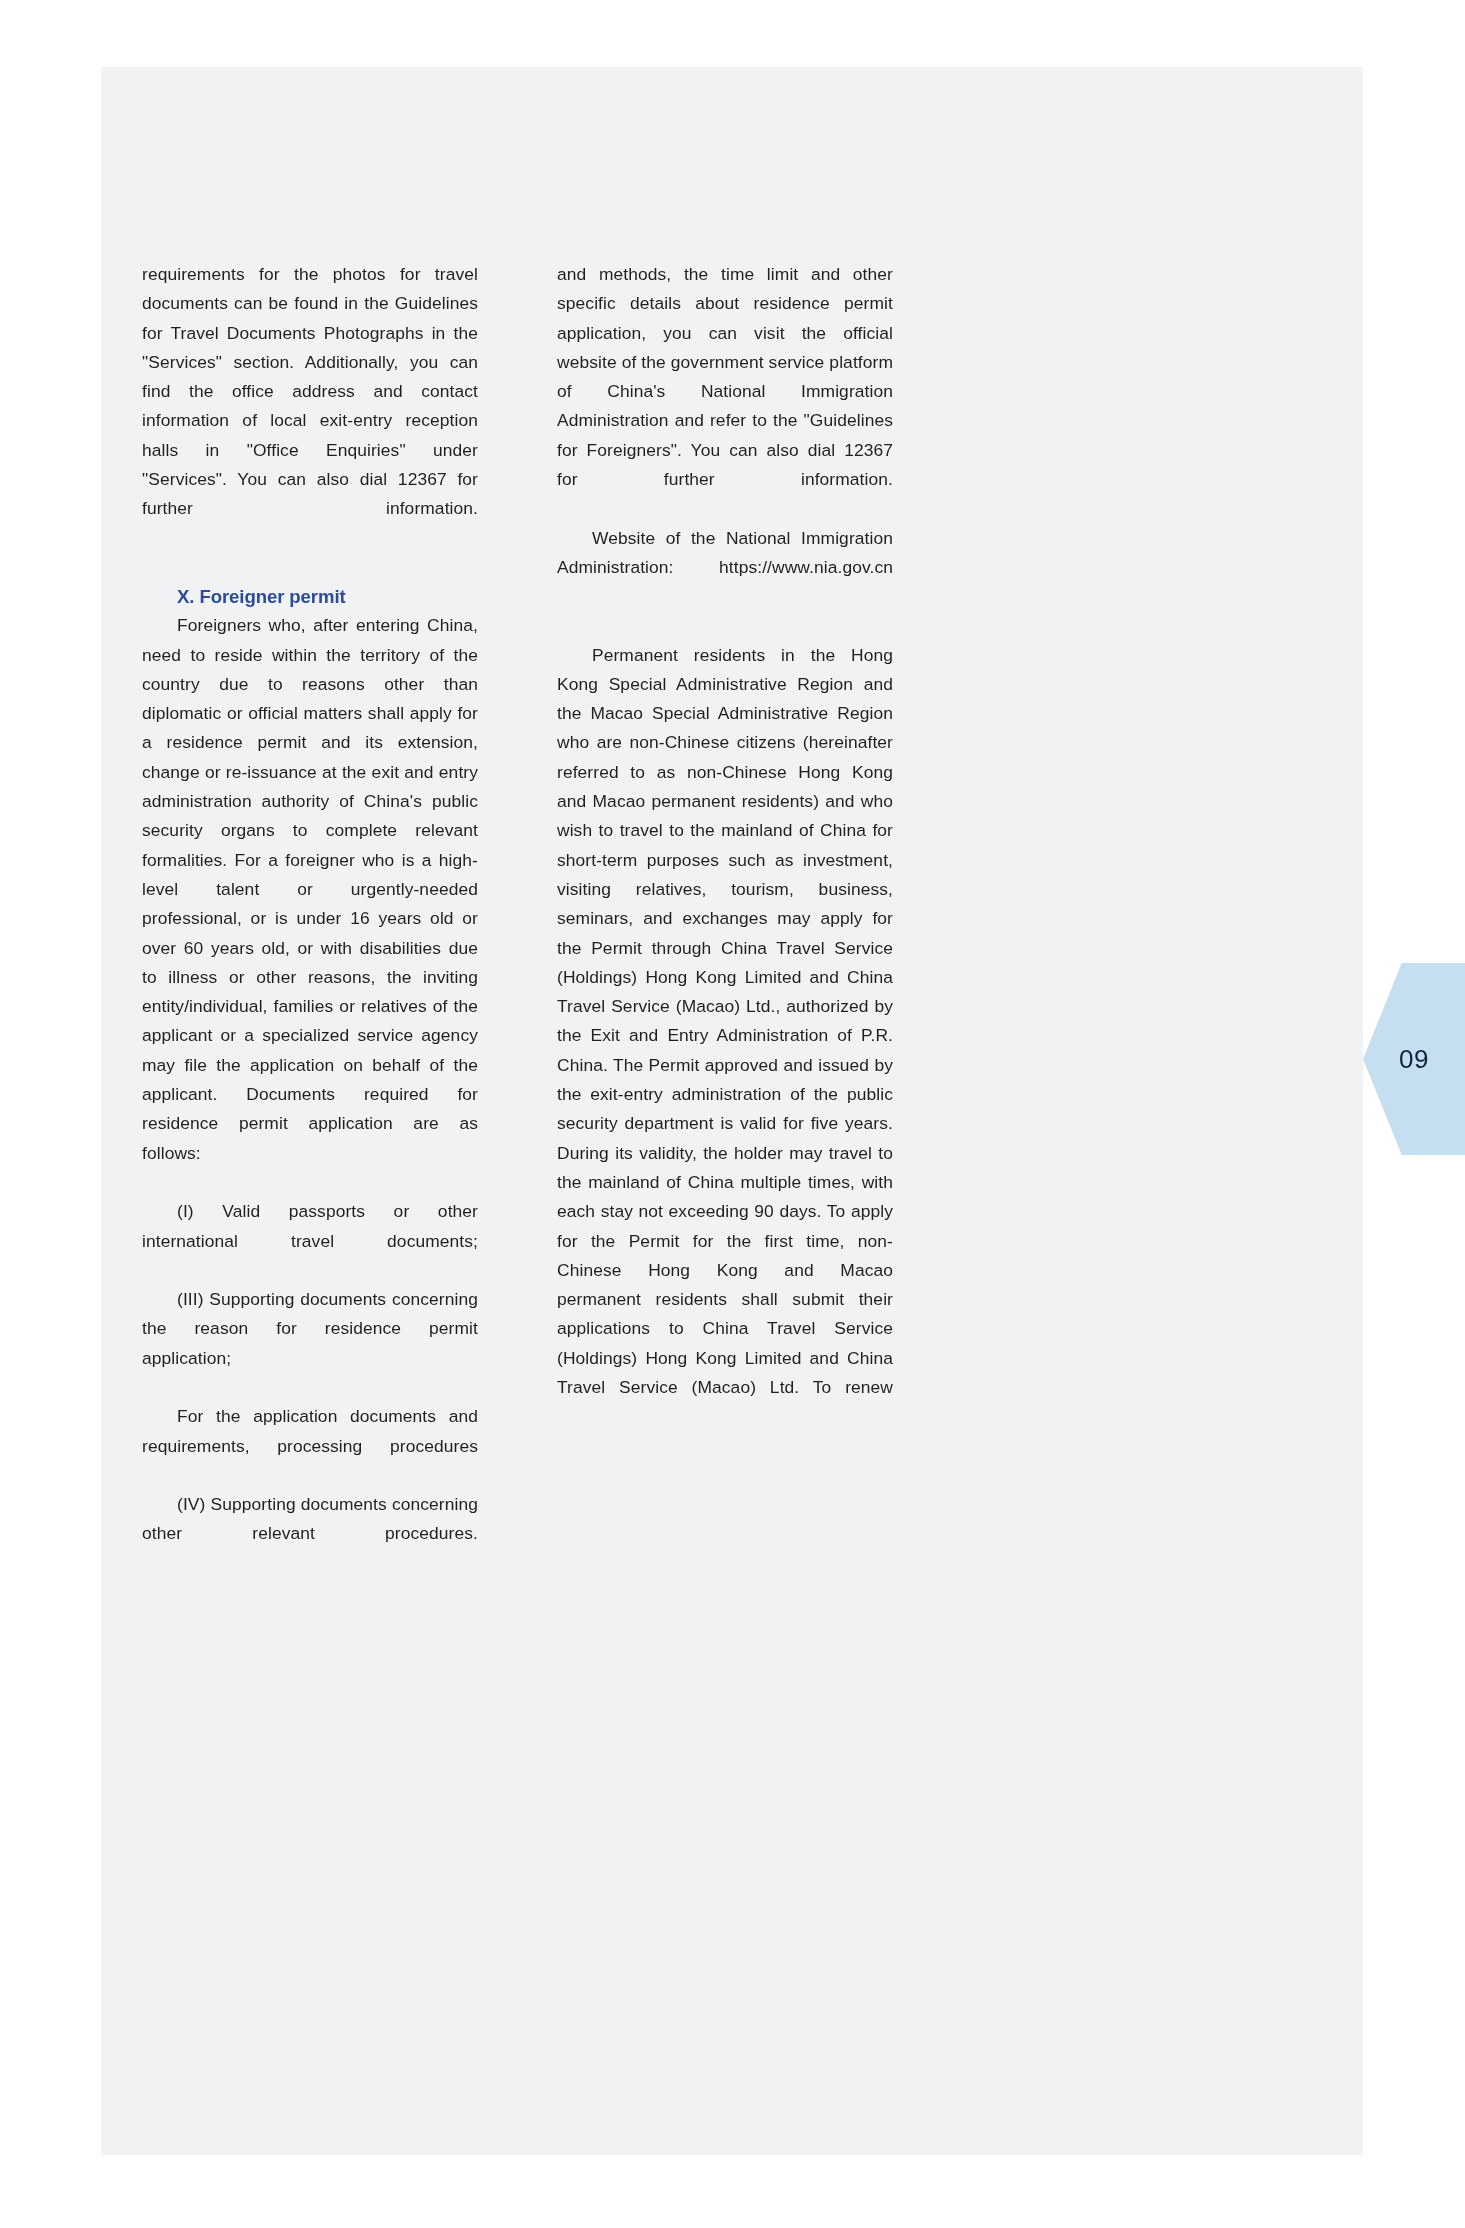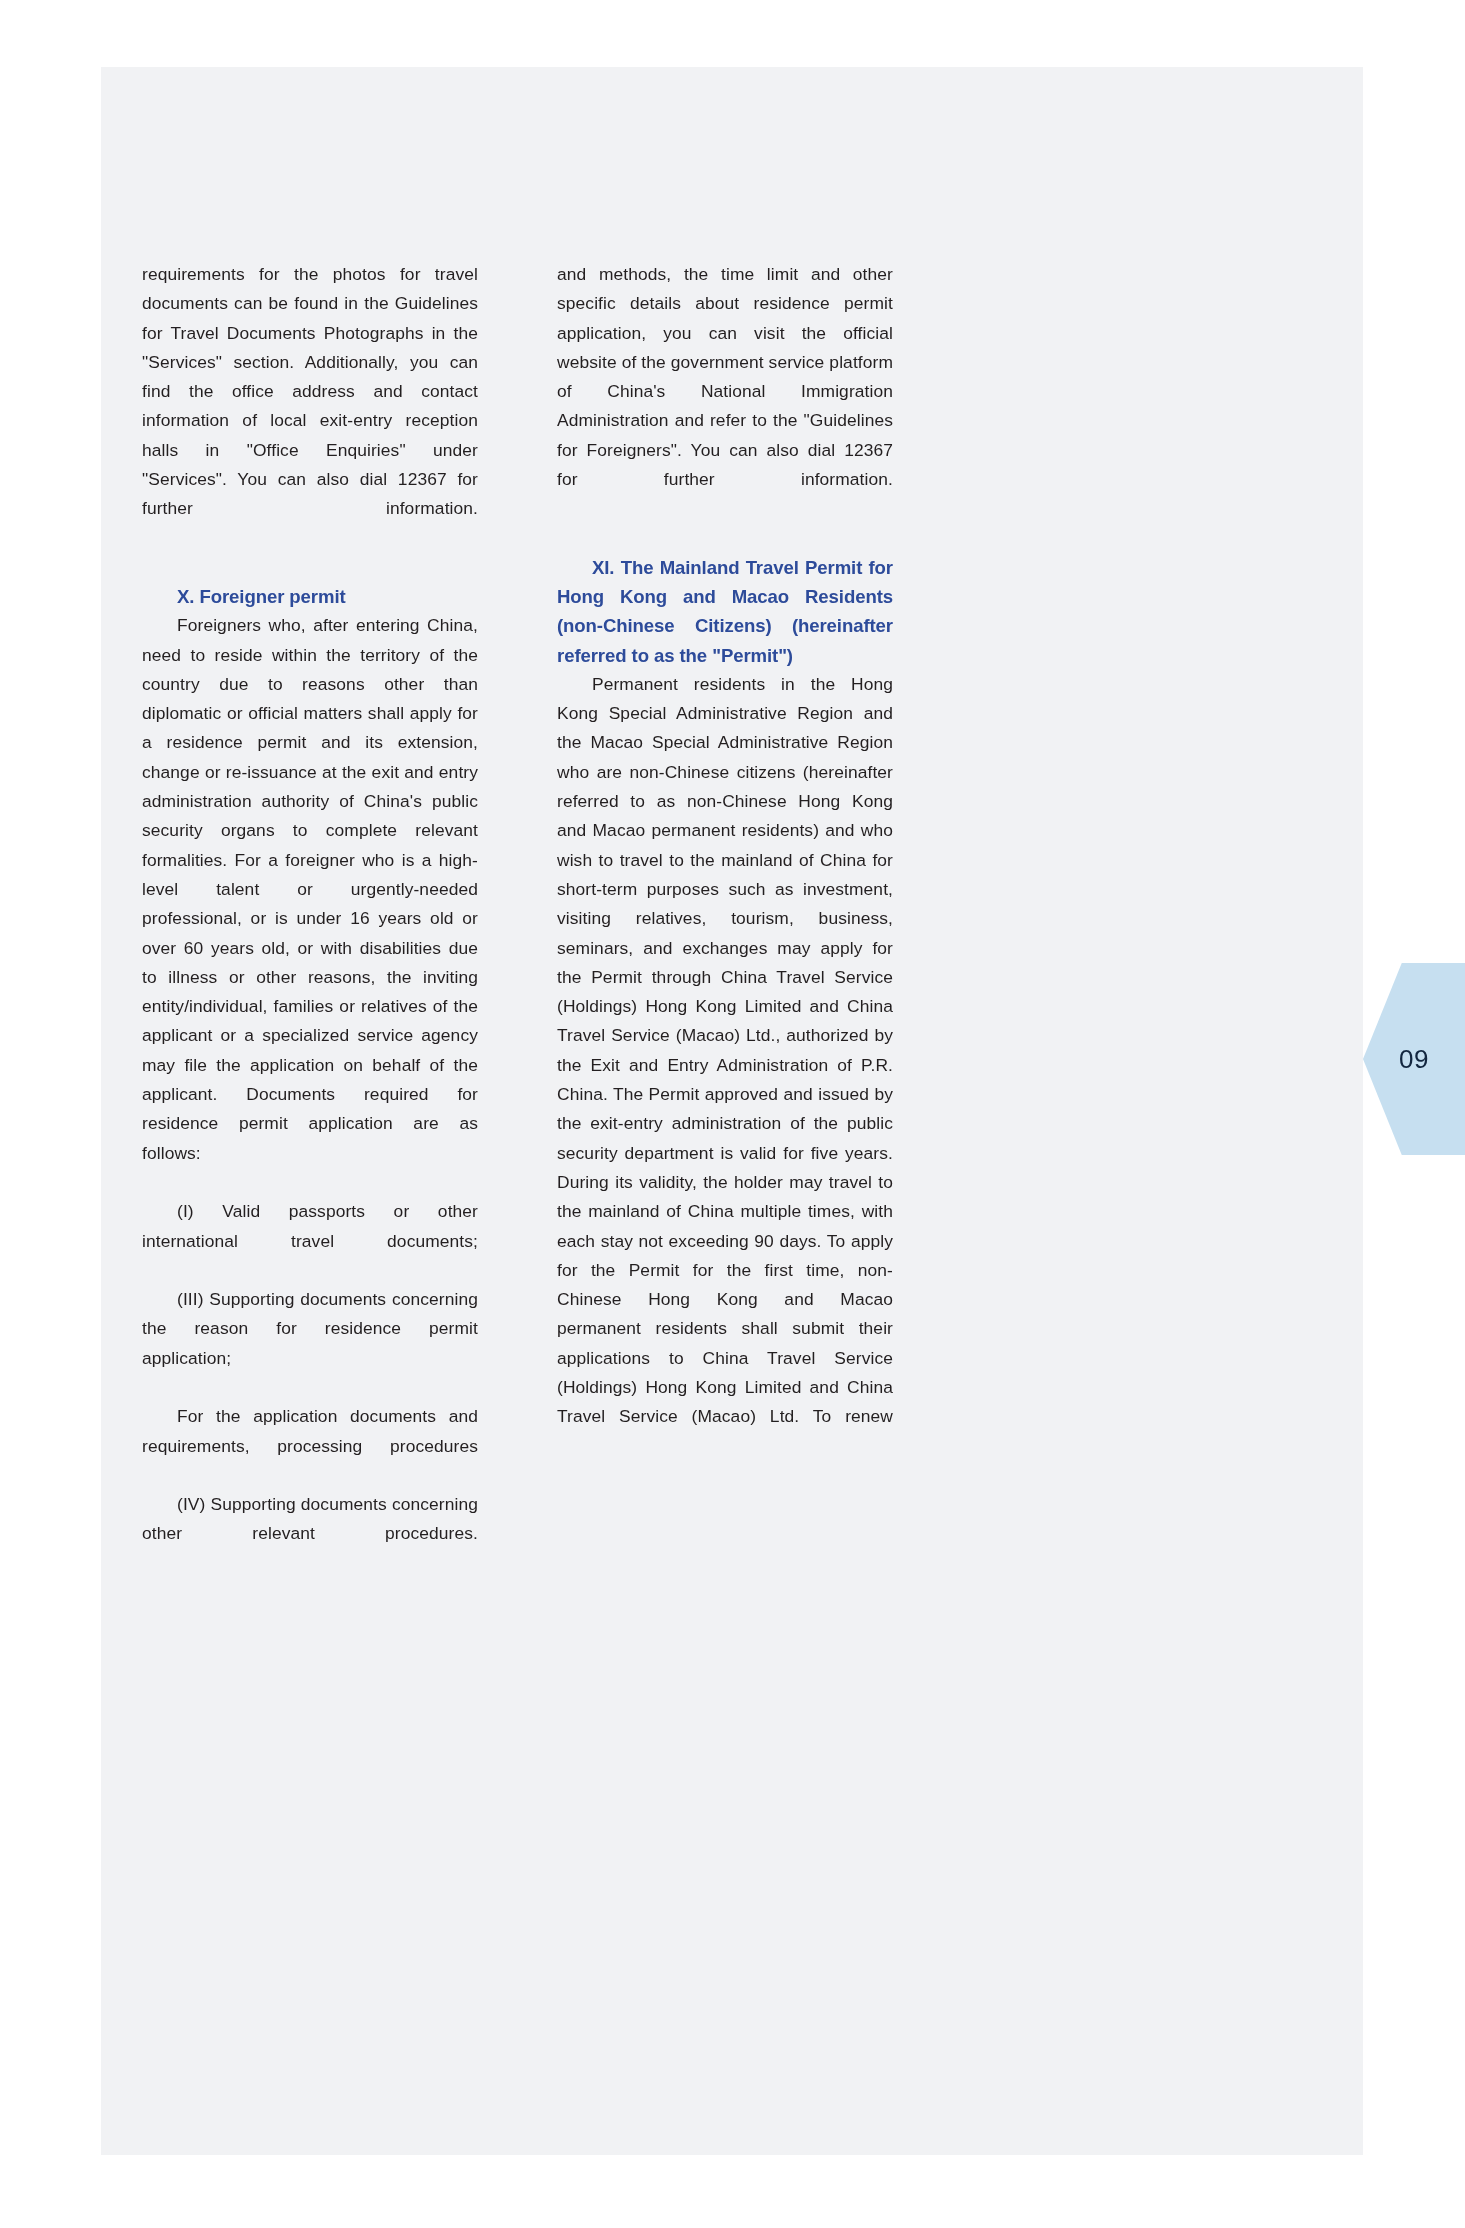--- a/index.html
+++ b/index.html
@@ -119,22 +119,22 @@
       <div class="spacer-before-heading"></div>
       <p class="section-heading centered-first">X. Foreigner permit</p>
       <p class="para indent">Foreigners who, after entering China, need to reside within the territory of the country due to reasons other than diplomatic or official matters shall apply for a residence permit and its extension, change or re-issuance at the exit and entry administration authority of China's public security organs to complete relevant formalities. For a foreigner who is a high-level talent or urgently-needed professional, or is under 16 years old or over 60 years old, or with disabilities due to illness or other reasons, the inviting entity/individual, families or relatives of the applicant or a specialized service agency may file the application on behalf of the applicant. Documents required for residence permit application are as follows:</p>
       <p class="para indent">(I) Valid passports or other international travel documents;</p>
       <p class="para indent">(III) Supporting documents concerning the reason for residence permit application;</p>
       <p class="para indent">For the application documents and requirements, processing procedures</p>
       <p class="para indent">(IV) Supporting documents concerning other relevant procedures.</p>
     </div>
   <div class="text-column" id="right-column">
       <p class="para noindent">and methods, the time limit and other specific details about residence permit application, you can visit the official website of the government service platform of China's National Immigration Administration and refer to the "Guidelines for Foreigners". You can also dial 12367 for further information.</p>
+      <p class="para indent">Website of the National Immigration Administration: https://www.nia.gov.cn</p>
       <div class="spacer-before-heading"></div>
-      <p class="section-heading centered-first">XI. The Mainland Travel Permit for Hong Kong and Macao Residents (non-Chinese Citizens) (hereinafter referred to as the "Permit")</p>
       <p class="para indent">Permanent residents in the Hong Kong Special Administrative Region and the Macao Special Administrative Region who are non-Chinese citizens (hereinafter referred to as non-Chinese Hong Kong and Macao permanent residents) and who wish to travel to the mainland of China for short-term purposes such as investment, visiting relatives, tourism, business, seminars, and exchanges may apply for the Permit through China Travel Service (Holdings) Hong Kong Limited and China Travel Service (Macao) Ltd., authorized by the Exit and Entry Administration of P.R. China. The Permit approved and issued by the exit-entry administration of the public security department is valid for five years. During its validity, the holder may travel to the mainland of China multiple times, with each stay not exceeding 90 days. To apply for the Permit for the first time, non-Chinese Hong Kong and Macao permanent residents shall submit their applications to China Travel Service (Holdings) Hong Kong Limited and China Travel Service (Macao) Ltd. To renew</p>
     </div>
 </div>
 
 <div id="page-number-tab">
   <div class="arrow-shape"></div>
   <div class="page-number-label">09</div>
 </div>
 
 </body></html>

